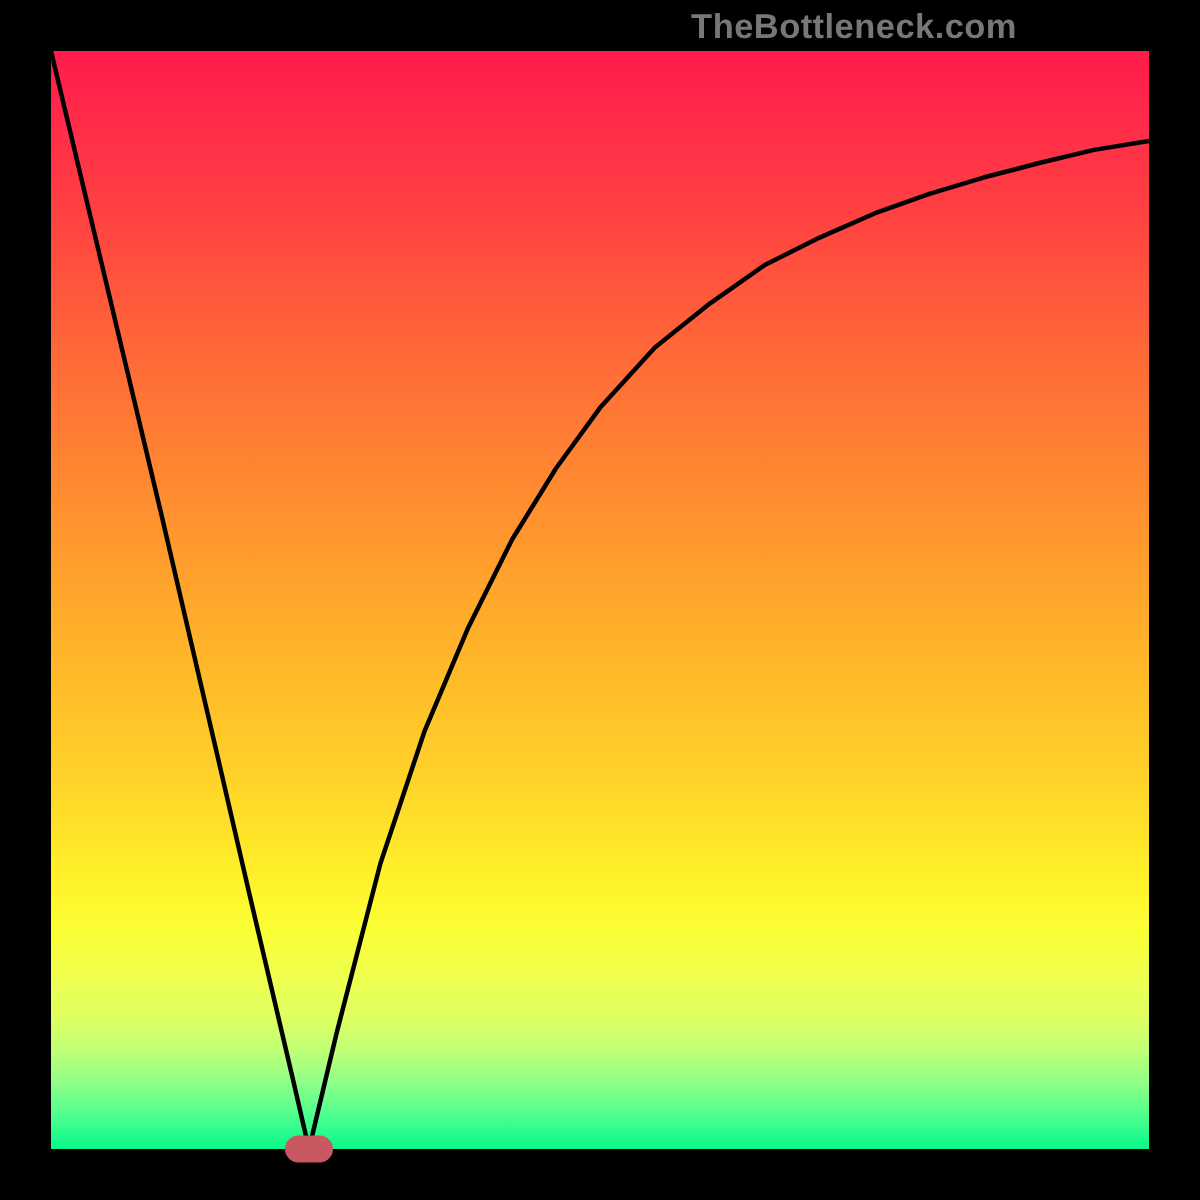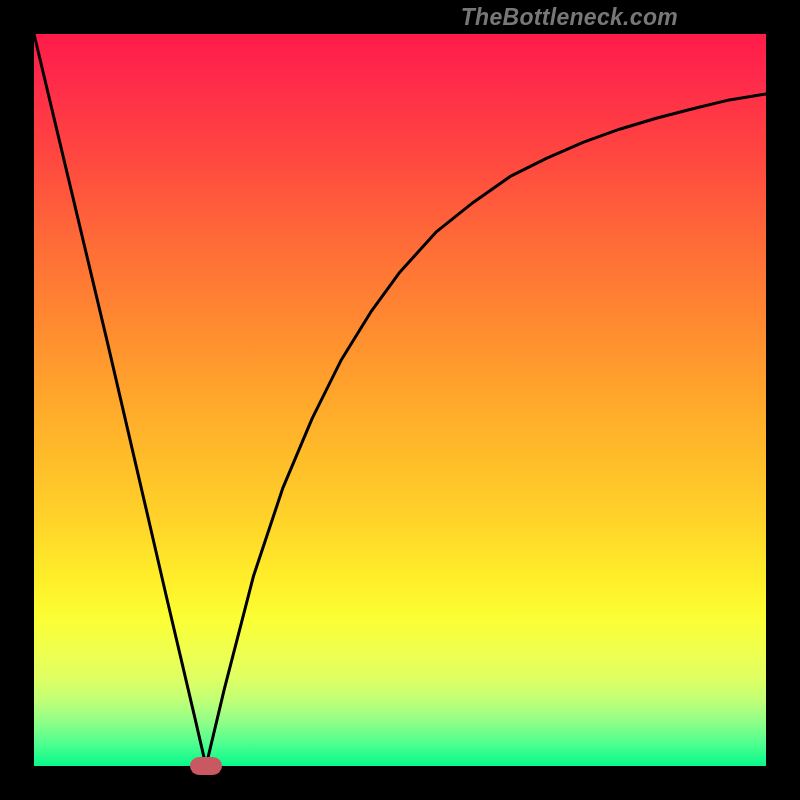--- a/index.html
+++ b/index.html
@@ -8,21 +8,20 @@
     width: 800px;
     height: 800px;
     background: #ffffff;
     overflow: hidden;
     font-family: Arial, Helvetica, sans-serif;
   }
   .container {
     position: relative;
     width: 692px;
     height: 800px;
-    font-style: italic;
   }
   .watermark {
     position: absolute;
     top: 4px;
     right: 14px;
     font-size: 23px;
     font-weight: bold;
     color: #777;
     letter-spacing: 0.3px;
     z-index: 10;

